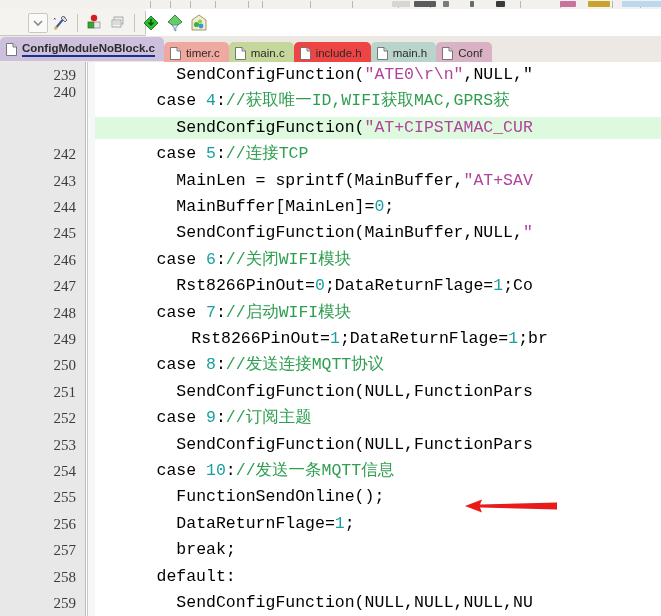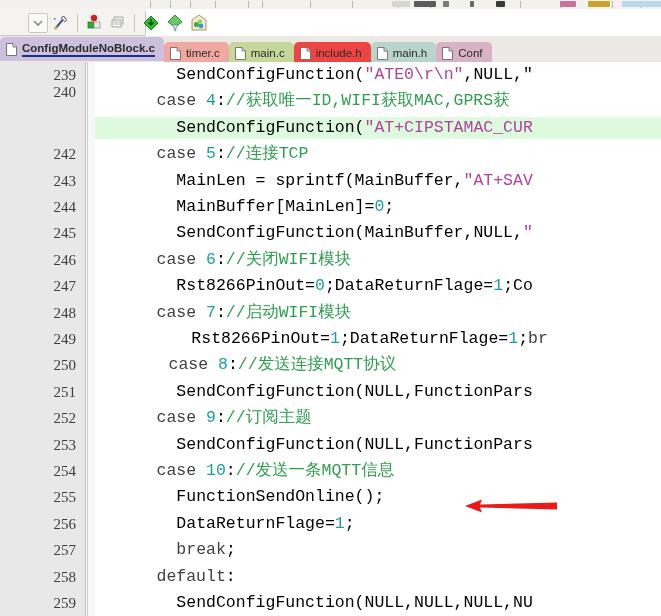--- a/index.html
+++ b/index.html
@@ -176,21 +176,21 @@
     font-size: 15px;
   }
   .ctext {
     position: absolute;
     left: 0;
     padding-left: 2px;
     color: #000000;
   }
   .hl { background: #defade; }
 
-  .kw   { color: #404040; }
+  .kw   { color: #000000; }
   .cmt  { color: #2e9e4f; }
   .str  { color: #b0449c; }
   .num  { color: #1a9fa0; }
   .pln  { color: #000000; }
 
   
   #arrow {
     position: absolute;
     left: 465px;
     top: 436px;
@@ -423,21 +423,21 @@
       </div>
       <div class="crow" style="position: absolute; top: 211.2px; left: 0px; right: 0px;">
         <span class="ctext" style="left: 79.36px;"><span class="pln">Rst8266PinOut=</span><span class="num">0</span><span class="pln">;DataReturnFlage=</span><span class="num">1</span><span class="pln">;Co</span></span>
       </div>
       <div class="crow" style="position: absolute; top: 237.6px; left: 0px; right: 0px;">
         <span class="ctext" style="left: 59.52px;"><span class="kw">case</span><span class="pln"> </span><span class="num">7</span><span class="pln">:</span><span class="cmt">//启动WIFI模块</span></span>
       </div>
       <div class="crow" style="position: absolute; top: 264px; left: 15px; right: 0px;">
         <span class="ctext" style="left: 79.36px;"><span class="pln">Rst8266PinOut=</span><span class="num">1</span><span class="pln">;DataReturnFlage=</span><span class="num">1</span><span class="pln">;</span><span class="kw">br</span></span>
       </div>
-      <div class="crow" style="position: absolute; top: 290.4px; left: 12px; right: 0px;">
+      <div class="crow" style="position: absolute; top: 290.4px; left: 0px; right: 0px;">
         <span class="ctext" style="left: 59.52px;"><span class="kw">case</span><span class="pln"> </span><span class="num">8</span><span class="pln">:</span><span class="cmt">//发送连接MQTT协议</span></span>
       </div>
       <div class="crow" style="position: absolute; top: 316.8px; left: 0px; right: 0px;">
         <span class="ctext" style="left: 79.36px;"><span class="pln">SendConfigFunction(NULL,FunctionPars</span></span>
       </div>
       <div class="crow" style="position: absolute; top: 343.2px; left: 0px; right: 0px;">
         <span class="ctext" style="left: 59.52px;"><span class="kw">case</span><span class="pln"> </span><span class="num">9</span><span class="pln">:</span><span class="cmt">//订阅主题</span></span>
       </div>
       <div class="crow" style="position: absolute; top: 369.6px; left: 0px; right: 0px;">
         <span class="ctext" style="left: 79.36px;"><span class="pln">SendConfigFunction(NULL,FunctionPars</span></span>

